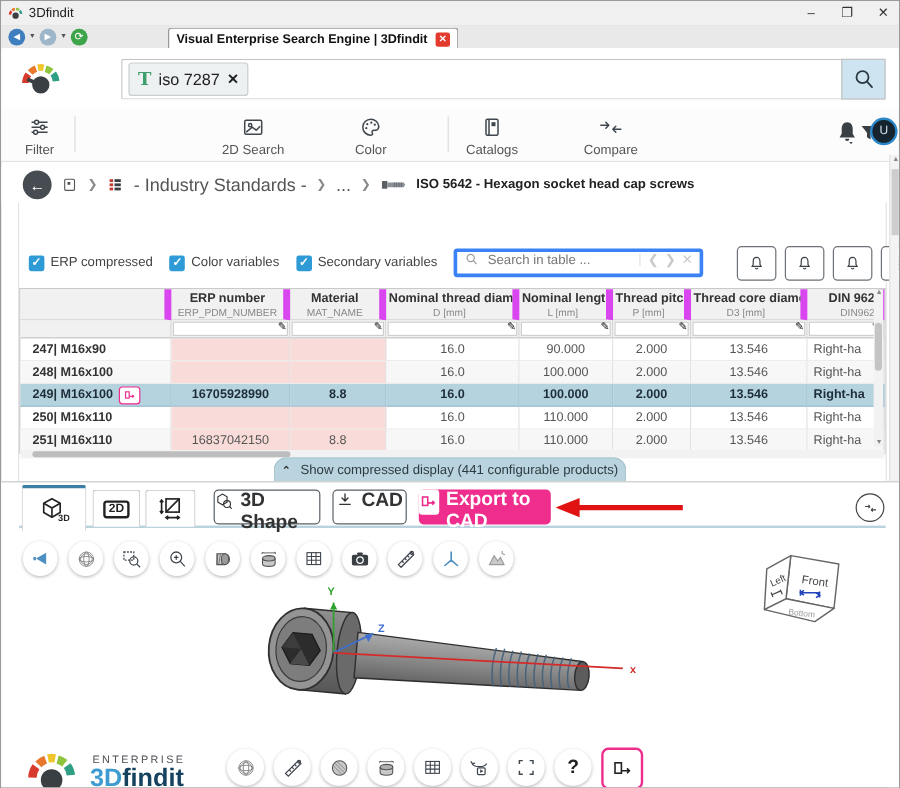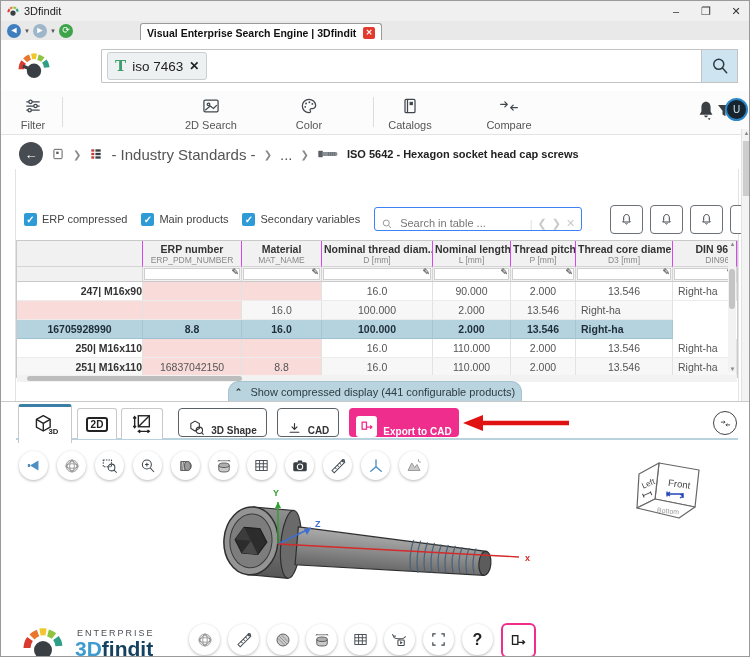--- a/index.html
+++ b/index.html
@@ -35,35 +35,35 @@
   .crtxt{font-size:15px;color:#555;white-space:nowrap;}
   .crcur{font-size:11px;color:#222;font-weight:bold;white-space:nowrap;}
   .backcircle{width:24px;height:24px;border-radius:50%;background:#474c52;color:#fff;display:flex;align-items:center;justify-content:center;font-size:13px;}
   
   #ptitle{left:15px;top:170px;width:722px;height:27px;background:#f4f4f4;border:1px solid #cccccc;box-sizing:border-box;display:flex;align-items:center;padding-left:12px;font-size:12px;font-weight:bold;color:#222;}
   
   #tctrl{left:15px;top:202px;width:722px;height:32px;display:flex;align-items:center;gap:14px;padding-left:8px;box-sizing:border-box;}
   .ckb{display:flex;align-items:center;gap:5px;}
   .ckbox{width:13px;height:13px;background:#2e9bd6;border-radius:2px;color:#fff;font-size:10px;line-height:13px;text-align:center;font-weight:bold;}
   .cklb{font-size:11px;color:#444;white-space:nowrap;}
-  #tsearch{width:208px;height:24px;border:1px solid #3b82f6;border-radius:3px;display:flex;align-items:flex-end;padding:0 6px;gap:5px;box-sizing:border-box;}
+  #tsearch{width:208px;height:24px;border:3px solid #3b82f6;border-radius:3px;display:flex;align-items:flex-start;padding:0 6px;gap:5px;box-sizing:border-box;}
   #tsearch input{border:none;outline:none;flex:1;font-size:11px;color:#444;font-family:"Liberation Sans",sans-serif;min-width:0;}
   #tsearch .nav{color:#c9c9c9;font-size:11px;}
   .sqbtn{width:31px;height:27px;border:1px solid #6b7177;border-radius:4px;background:#fff;display:flex;align-items:center;justify-content:center;}
   
   #tbl{left:15px;top:239px;width:722px;border:1px solid #c9c9c9;box-sizing:border-box;background:#fff;}
   .trow{display:grid;grid-template-columns:126px 99px 80px 111px 78px 65px 97px 1fr;}
-  .hcell{background:#f1f1f1;border-right:1px solid #d946ef;border-bottom:1px solid #d4d4d4;text-align:center;padding:2px 2px 1px;overflow:hidden;}
+  .hcell{background:#f1f1f1;border-right:6px solid #d946ef;border-bottom:1px solid #d4d4d4;text-align:center;padding:2px 2px 1px;overflow:hidden;}
   .hcell .t1{font-size:10.5px;font-weight:bold;color:#333;white-space:nowrap;}
   .hcell .t2{font-size:8.5px;color:#888;white-space:nowrap;}
   .fcell{background:#f1f1f1;border-right:1px solid #d4d4d4;border-bottom:1px solid #c9c9c9;height:14px;position:relative;}
   .fcell .fin{position:absolute;inset:1px;background:#fff;border:1px solid #cfcfcf;}
   .fcell .pen{position:absolute;right:2px;top:0px;font-size:9px;color:#111;}
   .td{height:18px;border-right:1px solid #e2e2e2;border-bottom:1px solid #ececec;font-size:10.5px;color:#555;display:flex;align-items:center;justify-content:center;overflow:hidden;white-space:nowrap;}
-  .td.lbl{justify-content:flex-end;padding-left:10px;font-weight:bold;color:#333;gap:5px;}
+  .td.lbl{justify-content:flex-start;padding-left:10px;font-weight:bold;color:#333;gap:5px;}
   .td.din{justify-content:flex-start;padding-left:5px;}
   .pink{background:#f9dcd9;}
   .alt .td:not(.pink){background:#f7f7f7;}
   .sel .td{background:#b5d2df !important;color:#1e2e38;font-weight:bold;border-bottom:1px solid #9fc0cf;border-right:1px solid #a5c6d4;}
   .selic{width:16px;height:13px;border:1.5px solid #ee2d8d;border-radius:3px;background:#fff;display:inline-flex;align-items:center;justify-content:center;flex:none;}
   
   #tvscroll{left:727px;top:240px;width:8px;height:131px;background:#f2f2f2;}
   #tvthumb{position:absolute;left:1px;top:28px;width:6px;height:40px;background:#c4c4c4;border-radius:3px;}
   #hscroll{left:16px;top:374px;width:720px;height:7px;background:#f2f2f2;}
   #hthumb{position:absolute;left:10px;top:1px;width:215px;height:5px;background:#bdbdbd;border-radius:3px;}
@@ -73,21 +73,21 @@
   
   #pill{left:227px;top:380px;width:292px;height:20px;background:#b9d4de;border:1px solid #a6c4cf;border-bottom:none;border-radius:11px 11px 0 0;display:flex;align-items:center;justify-content:center;gap:8px;font-size:11px;color:#2e3c42;}
   #pill .ch{font-size:9px;font-weight:bold;color:#333;}
   
   #lower{left:0;top:400px;width:750px;height:257px;background:#fff;border-top:1px solid #c9c9c9;}
   #tabline{position:absolute;left:15px;top:36px;width:722px;height:2px;background:#b9d2de;}
   .vtab{position:absolute;top:2px;background:#fff;border:1px solid #c9c9c9;border-bottom:none;border-radius:3px 3px 0 0;display:flex;align-items:center;justify-content:center;}
   #tab3d{left:17px;width:52px;height:36px;border-top:3px solid #3c7fa6;z-index:2;}
   #tab2d{left:76px;width:38px;height:30px;top:6px;}
   #tabmeas{left:120px;width:40px;height:30px;top:6px;}
-  .pbtn{position:absolute;top:6px;height:29px;border:1px solid #596066;border-radius:4px;background:#fff;display:flex;align-items:flex-end;justify-content:center;gap:6px;font-size:10px;font-weight:bold;color:#333;box-sizing:border-box;}
+  .pbtn{position:absolute;top:6px;height:29px;border:1px solid #596066;border-radius:4px;background:#fff;display:flex;align-items:flex-start;justify-content:center;gap:6px;font-size:16px;font-weight:bold;color:#333;box-sizing:border-box;}
   #btnshape{left:177px;width:89px;}
   #btncad{left:276px;width:62px;}
   #btnexp{left:348px;width:110px;background:#ee2d8d;border:none;color:#fff;}
   #btnexp .ibox{width:21px;height:21px;background:#fff;border-radius:3px;display:flex;align-items:center;justify-content:center;}
   #cmpcircle{position:absolute;left:712px;top:9px;width:22px;height:22px;border:1.5px solid #444;border-radius:50%;display:flex;align-items:center;justify-content:center;background:#fff;}
   .cb{position:absolute;width:29px;height:29px;border-radius:50%;background:#fff;box-shadow:0 1px 3px rgba(0,0,0,.28);display:flex;align-items:center;justify-content:center;}
   .cb2{position:absolute;width:31px;height:31px;border-radius:50%;background:#fff;box-shadow:0 1px 3px rgba(0,0,0,.28);display:flex;align-items:center;justify-content:center;}
   #expbtn2{border-radius:6px;border:2px solid #ee2d8d;box-shadow:none;}
   .qm{font-size:16px;font-weight:bold;color:#222;}
   
@@ -138,21 +138,21 @@
       <path d="M13 13 A16 16 0 0 1 19 9" stroke="#e8762c" stroke-width="7" fill="none"></path>
       <path d="M21 8 A16 16 0 0 1 27 8" stroke="#f0c62c" stroke-width="7" fill="none"></path>
       <path d="M29 9 A16 16 0 0 1 35 12" stroke="#8fc43f" stroke-width="7" fill="none"></path>
       <path d="M37 14 A16 16 0 0 1 40 22" stroke="#2e9e84" stroke-width="7" fill="none"></path>
       <circle cx="24" cy="26" r="9" fill="#3a3f44"></circle>
       <path d="M24 26 L10 20" stroke="#3a3f44" stroke-width="4"></path>
     </svg>
     <div id="sbox">
       <div id="stag">
         <span class="tglyph">T</span>
-        <span class="ttxt">iso 7463</span>
+        <span class="ttxt">iso 7287</span>
         <span class="tx">✕</span>
       </div>
     </div>
     <div id="sbtn">
       <svg width="20" height="20" viewBox="0 0 24 24">
         <circle cx="10.5" cy="10" r="6" fill="none" stroke="#2b3a42" stroke-width="1.8"></circle>
         <path d="M15 14.5 L20 20" stroke="#2b3a42" stroke-width="1.8" stroke-linecap="round"></path>
       </svg>
     </div>
   </div>
@@ -258,21 +258,21 @@
   <div class="abs borderR"></div>
 
 
   <div class="abs" id="tctrl">
     <div class="ckb">
       <div class="ckbox">✓</div>
       <span class="cklb">ERP compressed</span>
     </div>
     <div class="ckb">
       <div class="ckbox">✓</div>
-      <span class="cklb">Main products</span>
+      <span class="cklb">Color variables</span>
     </div>
     <div class="ckb">
       <div class="ckbox">✓</div>
       <span class="cklb">Secondary variables</span>
     </div>
     <div id="tsearch">
       <svg width="12" height="12" viewBox="0 0 24 24">
         <circle cx="10.5" cy="10" r="6" fill="none" stroke="#9a9a9a" stroke-width="2"></circle>
           <path d="M15 14.5 L20 20" stroke="#9a9a9a" stroke-width="2"></path>
       </svg>
@@ -390,29 +390,43 @@
         </div>
       <div class="td pink"></div>
       <div class="td pink"></div>
       <div class="td">16.0</div>
       <div class="td">90.000</div>
       <div class="td">2.000</div>
       <div class="td">13.546</div>
       <div class="td din">Right-ha</div>
     </div>
     <div class="trow alt">
+      <div class="td lbl">
+          <span>248| M16x100</span>
+        </div>
       <div class="td pink"></div>
       <div class="td pink"></div>
       <div class="td">16.0</div>
       <div class="td">100.000</div>
       <div class="td">2.000</div>
       <div class="td">13.546</div>
       <div class="td din">Right-ha</div>
     </div>
     <div class="trow sel">
+      <div class="td lbl">
+        <span>249| M16x100</span>
+        <span class="selic">
+          <svg width="10" height="9" viewBox="0 0 24 24">
+              <g stroke="#ee2d8d" stroke-width="2.6" fill="none">
+                <rect x="3" y="4" width="8" height="14"></rect>
+                <path d="M11 14 h10 M18 11 l3 3 -3 3"></path>
+              </g>
+            </svg>
+        </span>
+      </div>
       <div class="td">16705928990</div>
       <div class="td">8.8</div>
       <div class="td">16.0</div>
       <div class="td">100.000</div>
       <div class="td">2.000</div>
       <div class="td">13.546</div>
       <div class="td din">Right-ha</div>
     </div>
     <div class="trow">
       <div class="td lbl">

